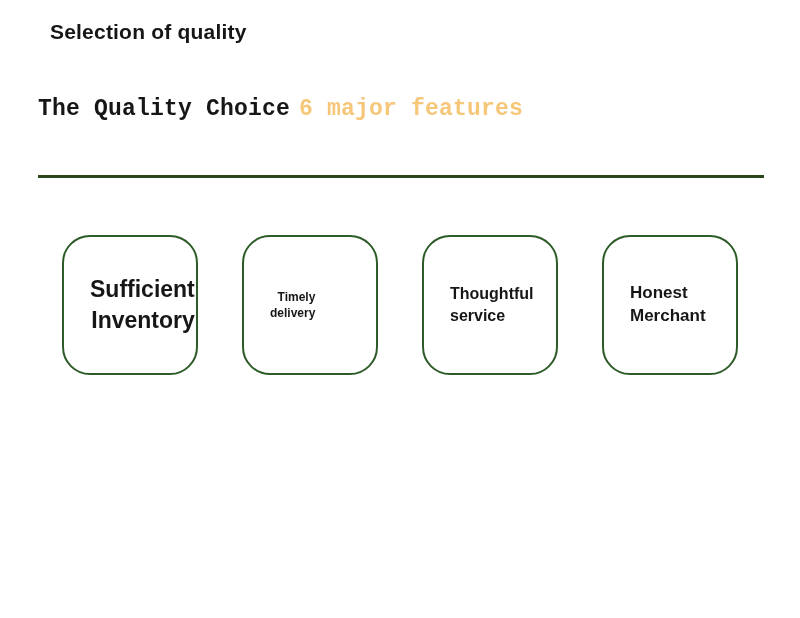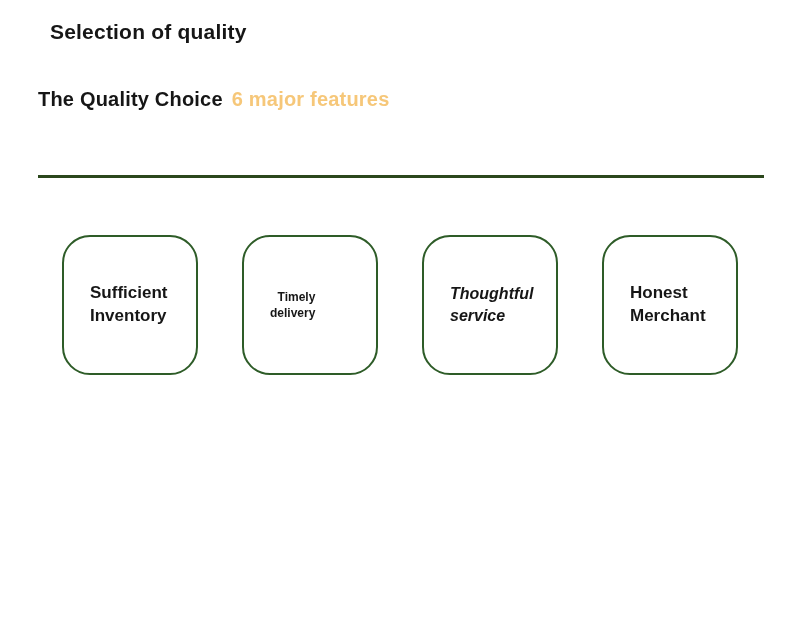--- a/index.html
+++ b/index.html
@@ -21,25 +21,26 @@
     left: 50px;
     top: 20px;
     font-size: 21px;
     font-weight: bold;
     letter-spacing: 0.2px;
     color: var(--text-black, #161616);
   }
   .main-title {
     position: absolute;
     left: 38px;
-    top: 88px;
-    font-size: 20px;
+    top: 96px;
+    font-size: 23px;
     font-weight: bold;
     letter-spacing: 0.2px;
     white-space: nowrap;
+    font-family: Liberation Mono, monospace;
   }
   .main-title .accent {
     color: var(--accent-orange, #f6c779);
     margin-left: 9px;
   }
   .divider {
     position: absolute;
     left: 38px;
     top: 175px;
     width: 726px;
@@ -73,23 +74,23 @@
   .card-label {
     font-weight: bold;
     color: var(--text-black, #161616);
     line-height: 1.35;
     white-space: pre-line;
   }
   .card-0 .card-label { font-size: 13px; }
   .card-1 .card-label { font-size: 18px; line-height: 1.42; }
   .card-2 .card-label { font-size: 15px; line-height: 1.42; }
   .card-3 .card-label { font-size: 17px; }
-  .card-4 .card-label { font-size: 17px; }
+  .card-4 .card-label { font-size: 23px; text-align: right; }
   .card-5 .card-label { font-size: 12px; text-align: right; }
-  .card-6 .card-label { font-size: 16px; font-style: italic; }
+  .card-6 .card-label { font-size: 16px; }
   .card-7 .card-label { font-size: 17px; }
 </style>
 </head>
 <body>
 
 <div class="page">
 
   <div class="eyebrow">Selection of quality</div>
 
   <div class="main-title">

